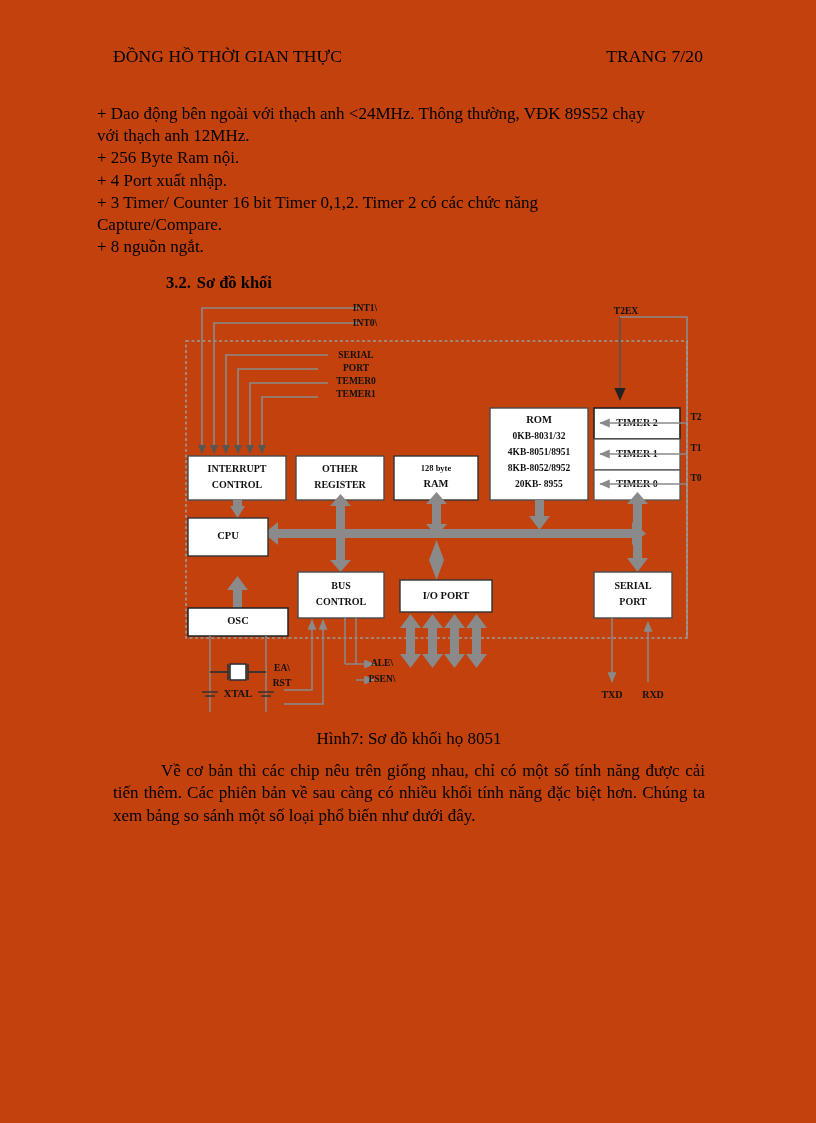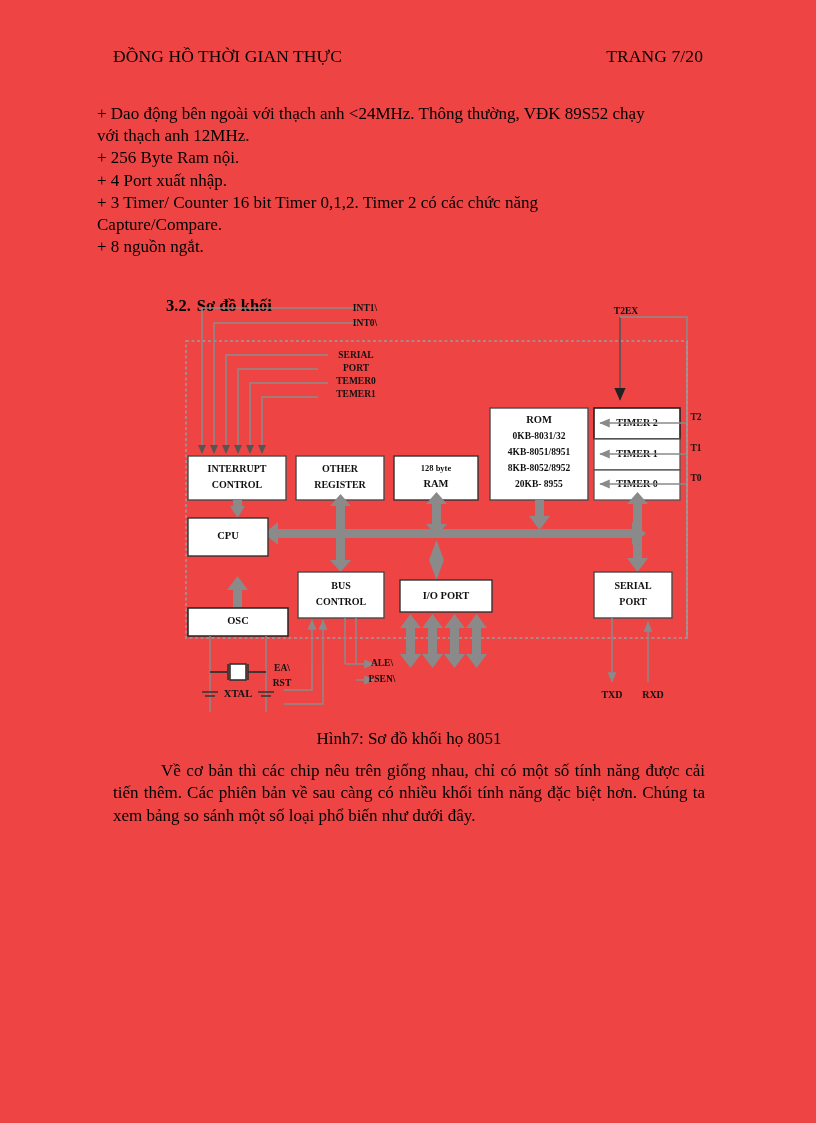--- a/index.html
+++ b/index.html
@@ -12,21 +12,21 @@
     height: 1123px;
     position: relative;
     font-family: "Liberation Serif", "DejaVu Serif", serif;
     color: #000000;
     overflow: hidden;
   }
 
   .page {
     position: absolute;
     inset: 0;
-    background: #ef4444;
+    background: #c2410c;
   }
 
   
   .doc-header {
     position: absolute;
     left: 113px;
     top: 46px;
     width: 590px;
     display: flex;
     justify-content: space-between;
@@ -50,21 +50,21 @@
 
   .section-head {
     position: absolute;
     left: 113px;
     top: 272px;
     width: 592px;
     font-size: 16.5px;
     font-weight: bold;
     line-height: 21px;
   }
-  .section-head .num { display: inline-block; margin-left: 53px; margin-top: 23px; }
+  .section-head .num { display: inline-block; margin-left: 53px; }
   .section-head .ttl { display: inline-block; margin-left: 6px; }
 
   .caption {
     position: absolute;
     left: 113px;
     top: 729px;
     width: 592px;
     text-align: center;
     font-size: 17px;
   }

